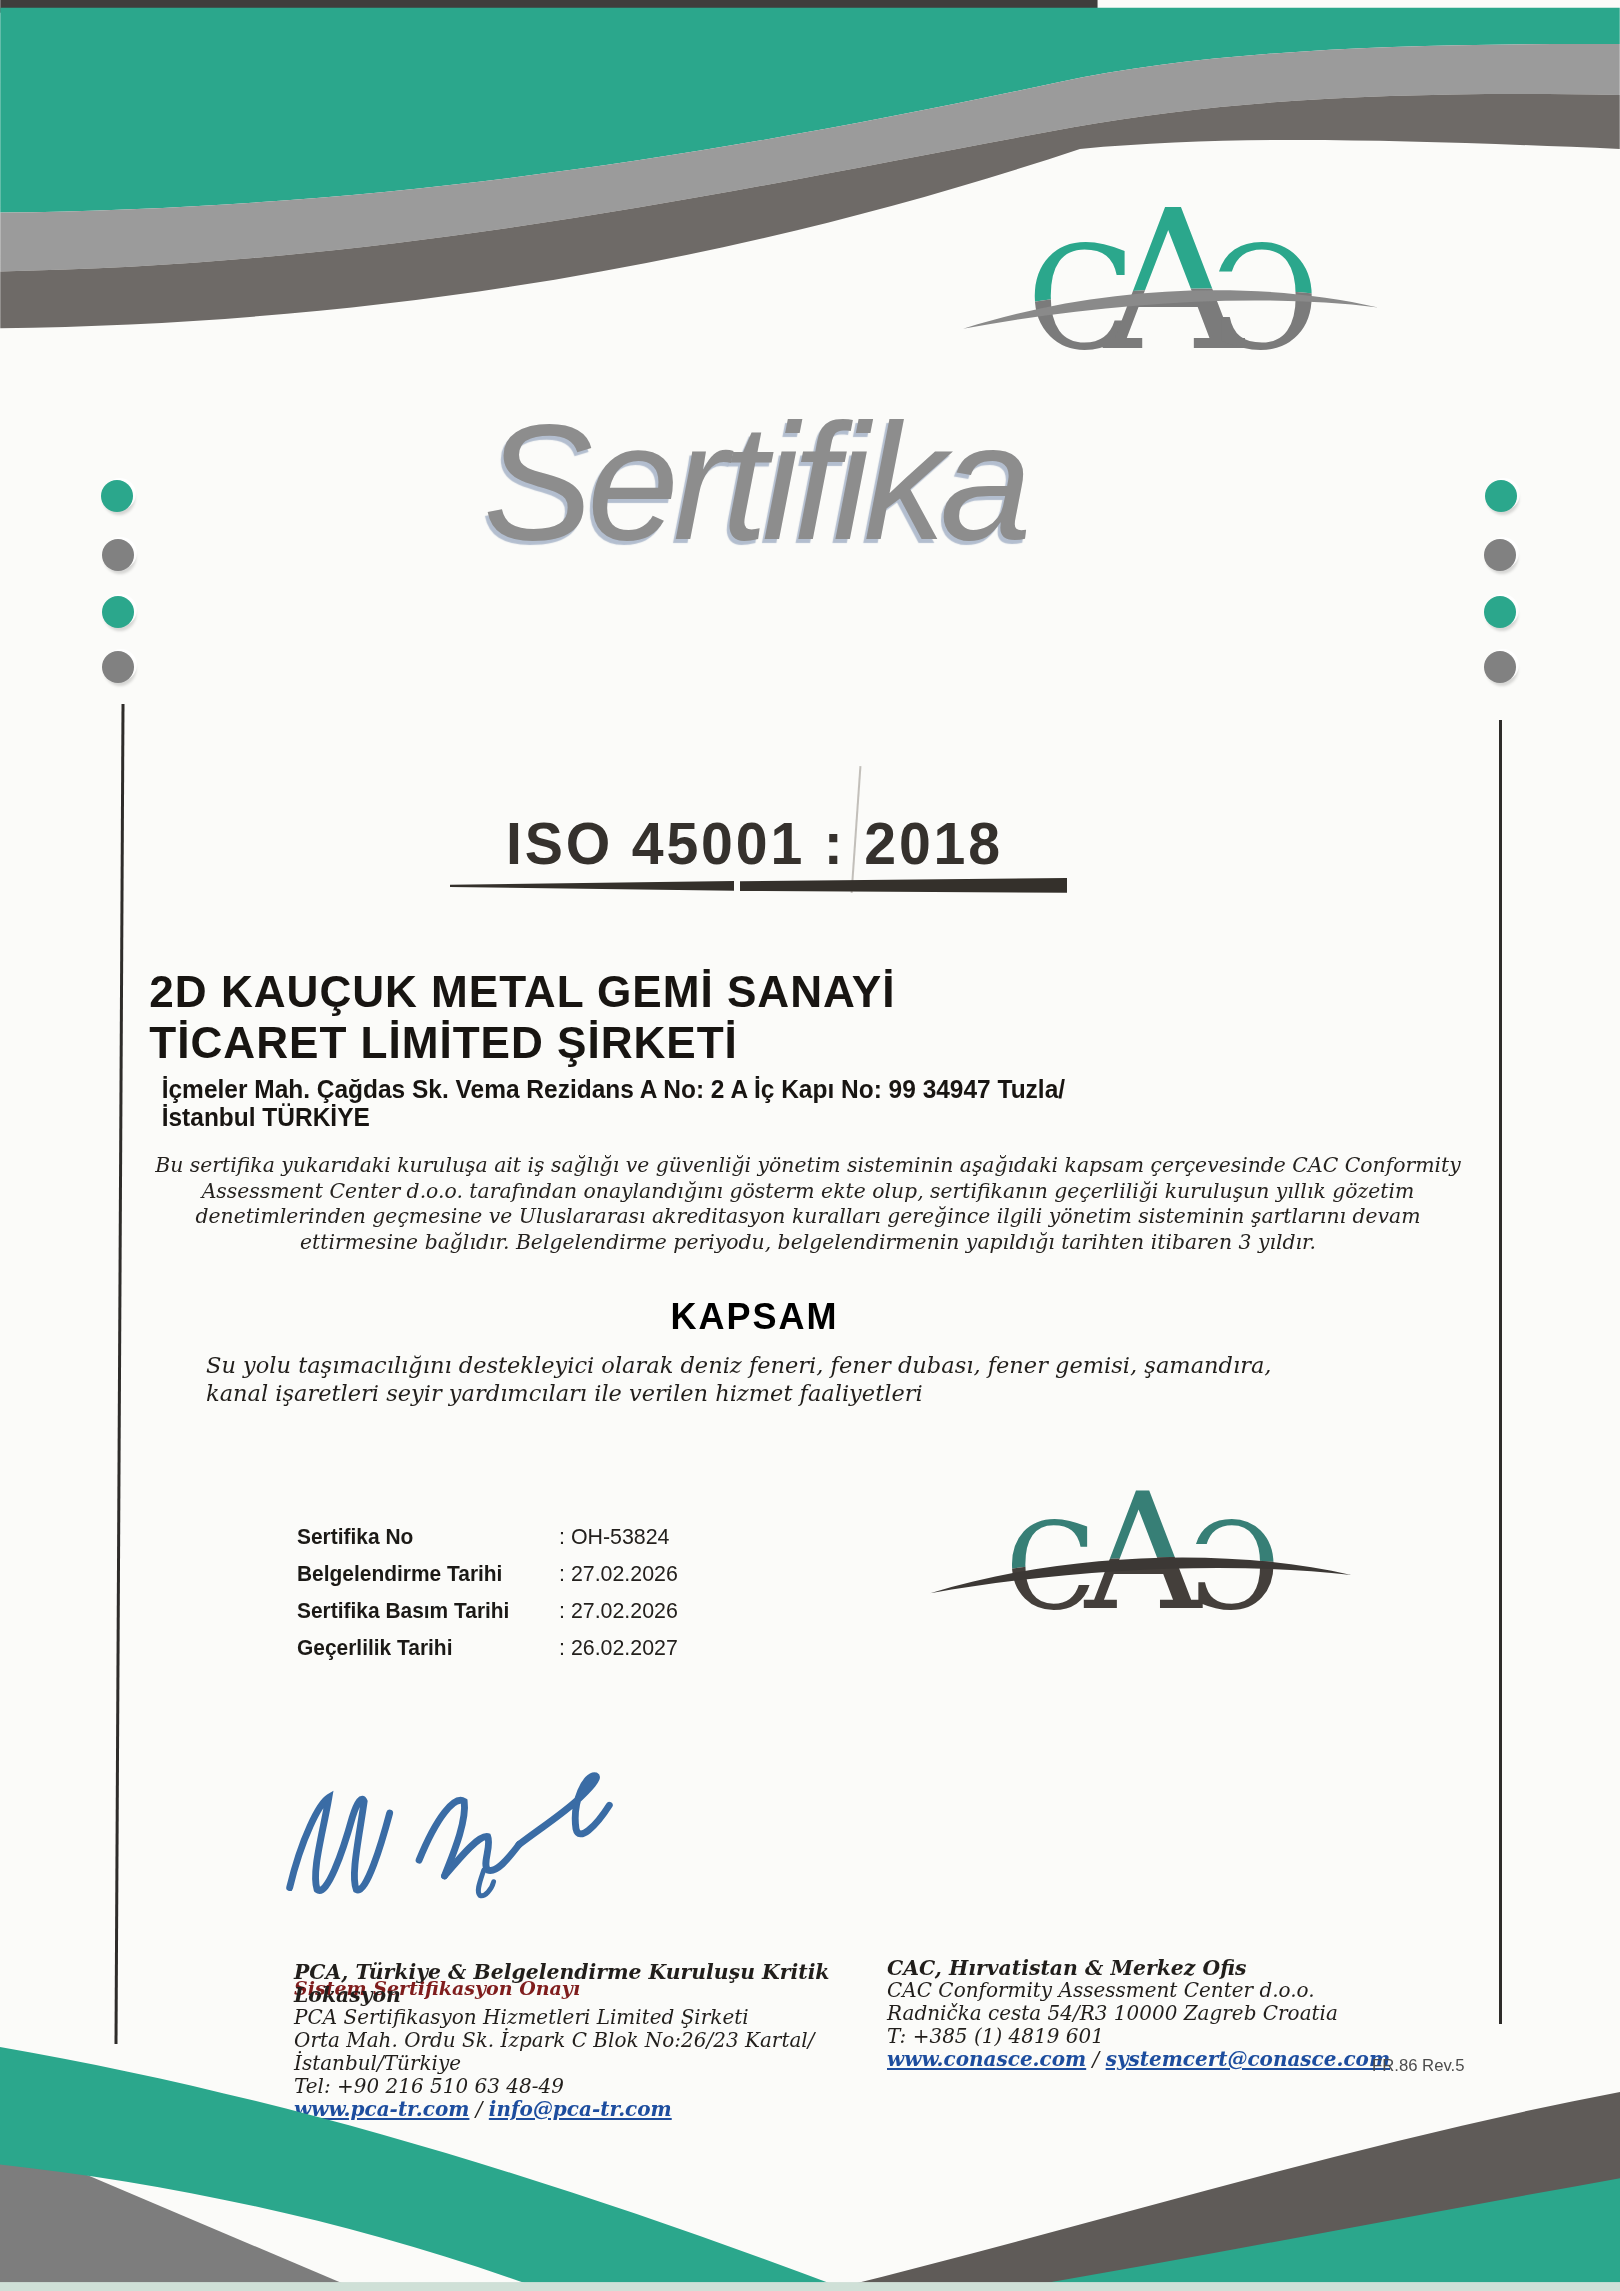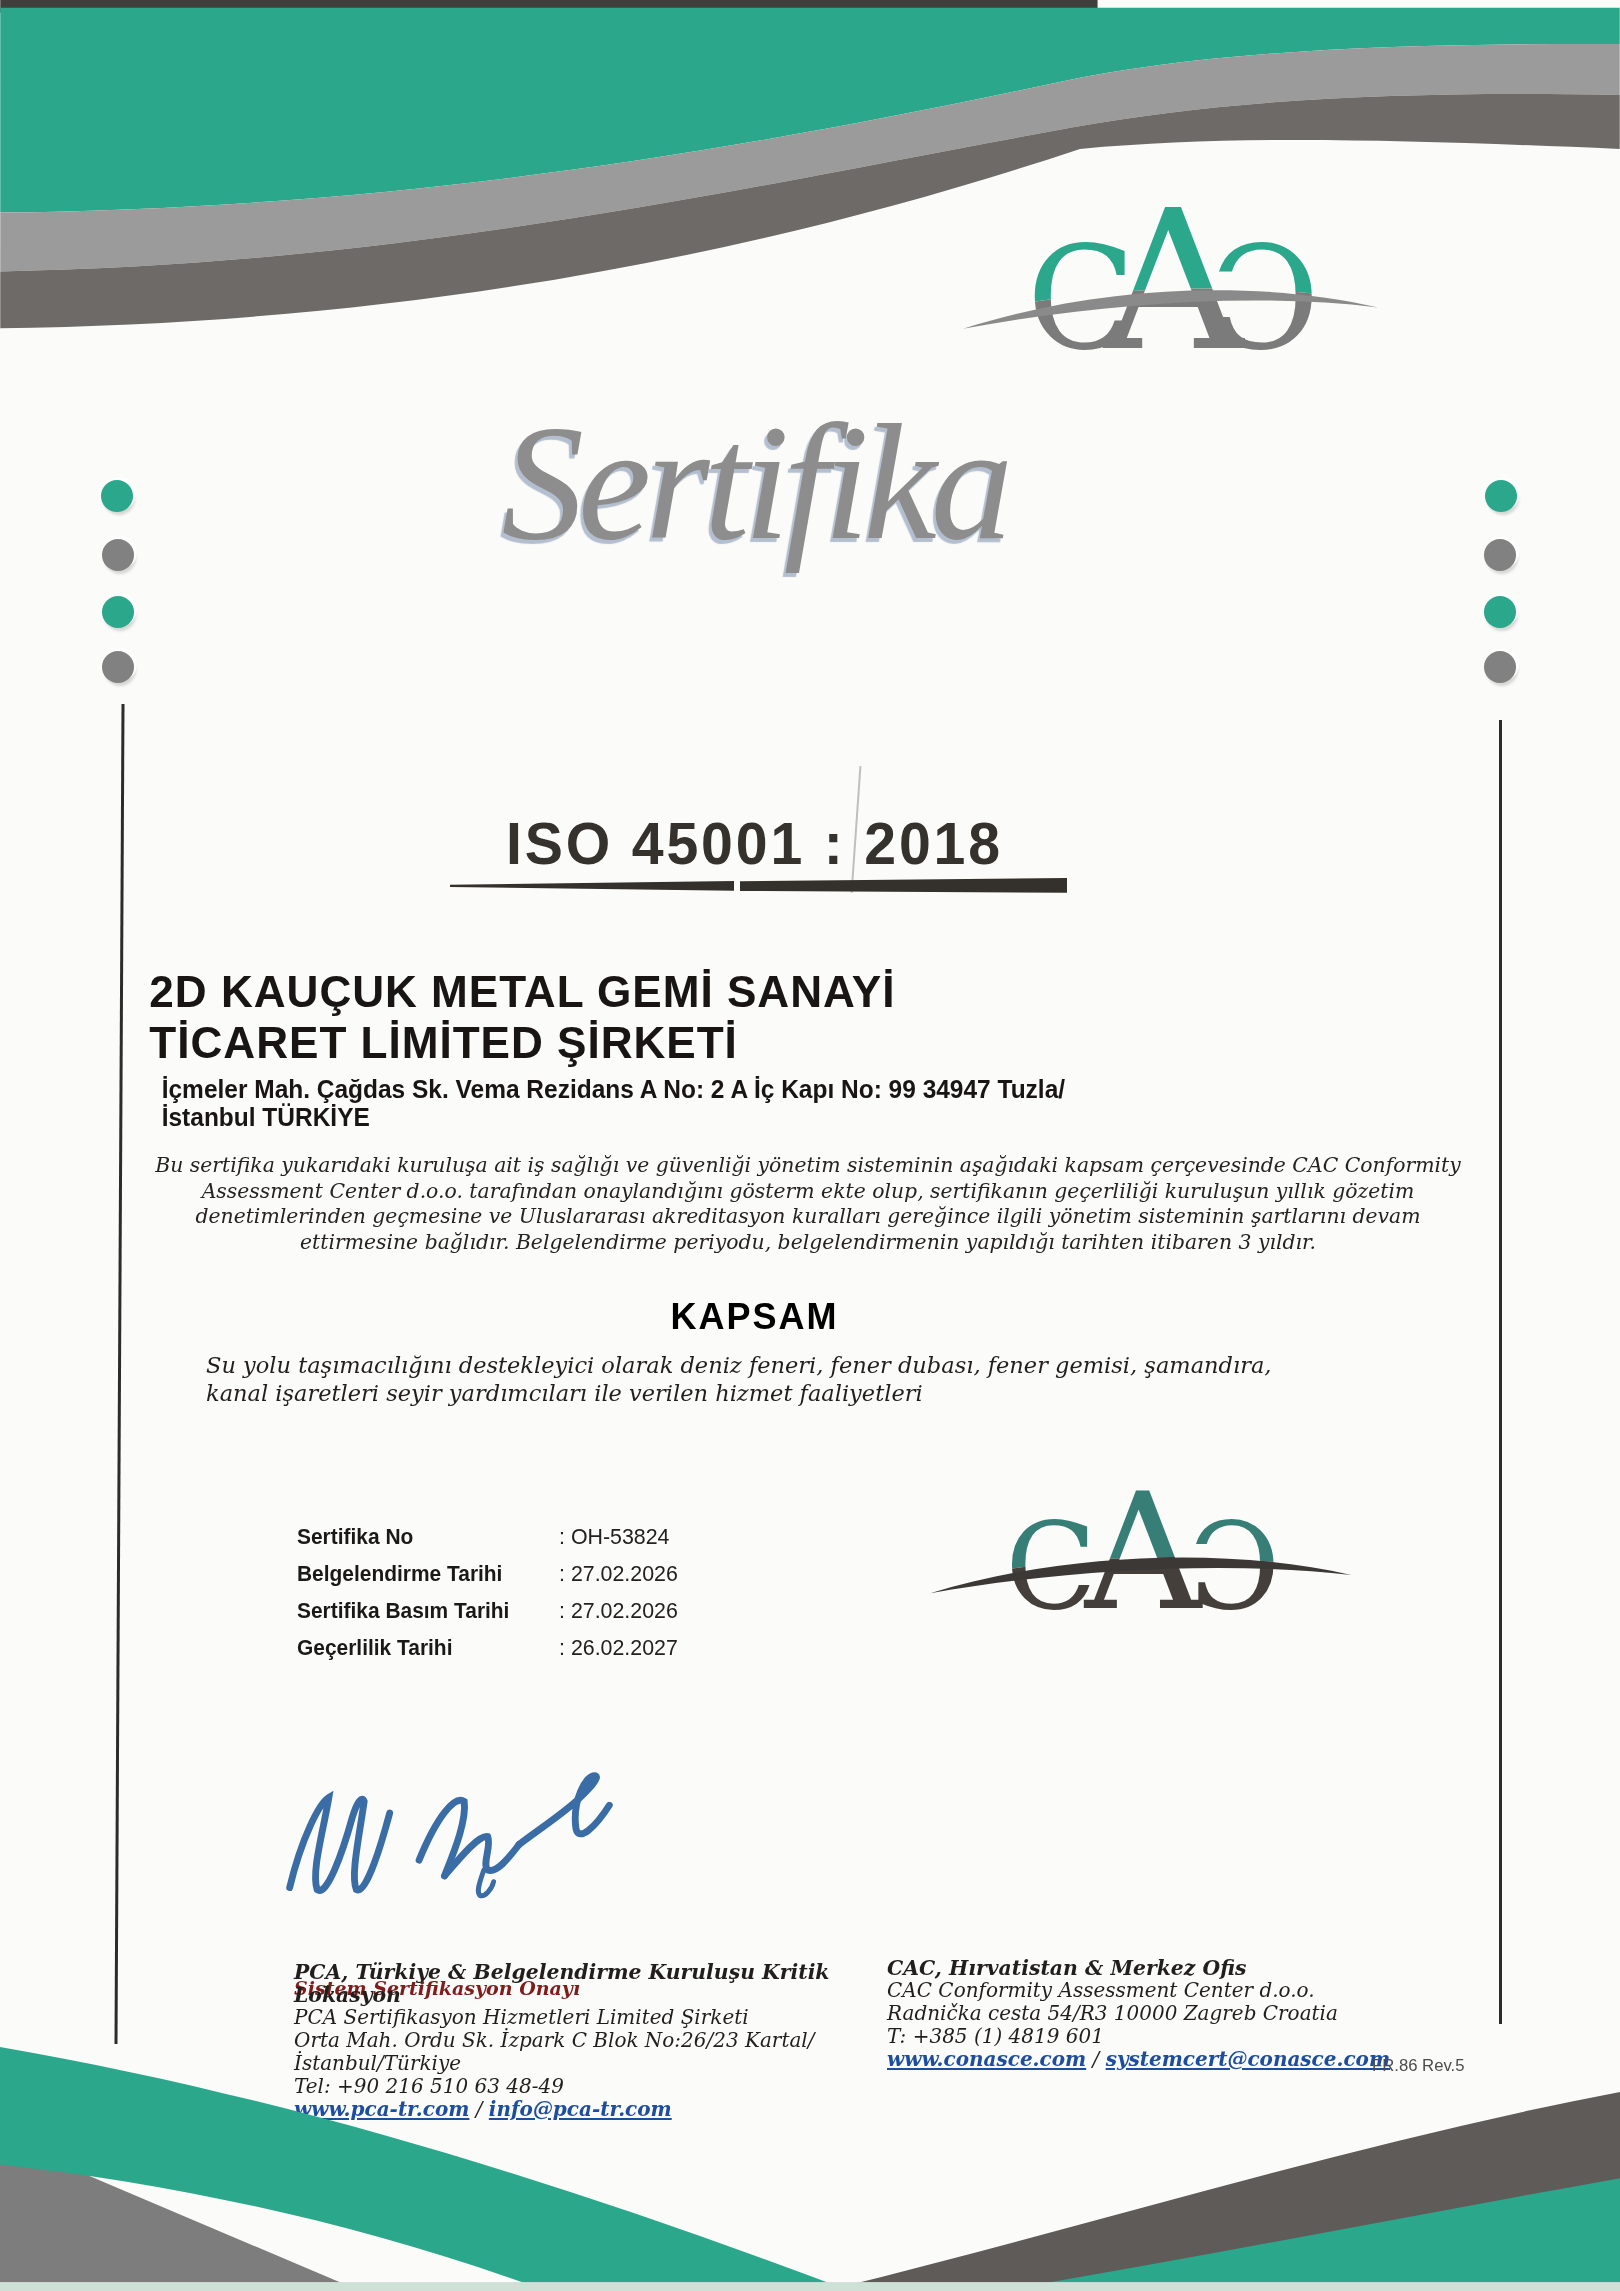--- a/index.html
+++ b/index.html
@@ -9,21 +9,21 @@
   svg{display:block;overflow:visible;}
 
   
   .dot{position:absolute;width:32px;height:32px;border-radius:50%;
        box-shadow:2.9px -2px 0 rgba(255,255,255,.9), 2px 2.9px 2.9px rgba(0,0,0,.15);}
   
   .vrule{position:absolute;width:2.9px;background:#2e2c2a;}
 
   
   .script-title{position:absolute;left:137px;top:400px;width:1235px;text-align:center;
-    font-family:Liberation Serif, serif;font-style:italic;font-size:165px;line-height:1;
+    font-family:Liberation Sans, sans-serif;font-style:italic;font-size:165px;line-height:1;
     color:#8d8d8d;text-shadow:-2.9px 3.9px 1px rgba(62,92,140,.38);letter-spacing:-5.9px;}
 
   
   .iso-heading{position:absolute;left:137px;top:810px;width:1235px;text-align:center;
     font-size:59px;font-weight:bold;letter-spacing:2.9px;color:#35312d;
     transform:scaleX(.97);}
   .iso-underline{position:absolute;left:450px;top:878px;width:617px;height:15.7px;}
   .iso-underline .seg1{position:absolute;left:0;top:2.9px;width:284px;height:9.8px;background:#34302b;
     clip-path:polygon(0 40%,100% 0,100% 100%,0 62%);}
   .iso-underline .seg2{position:absolute;left:290px;top:0;width:327px;height:14.7px;background:#34302b;

